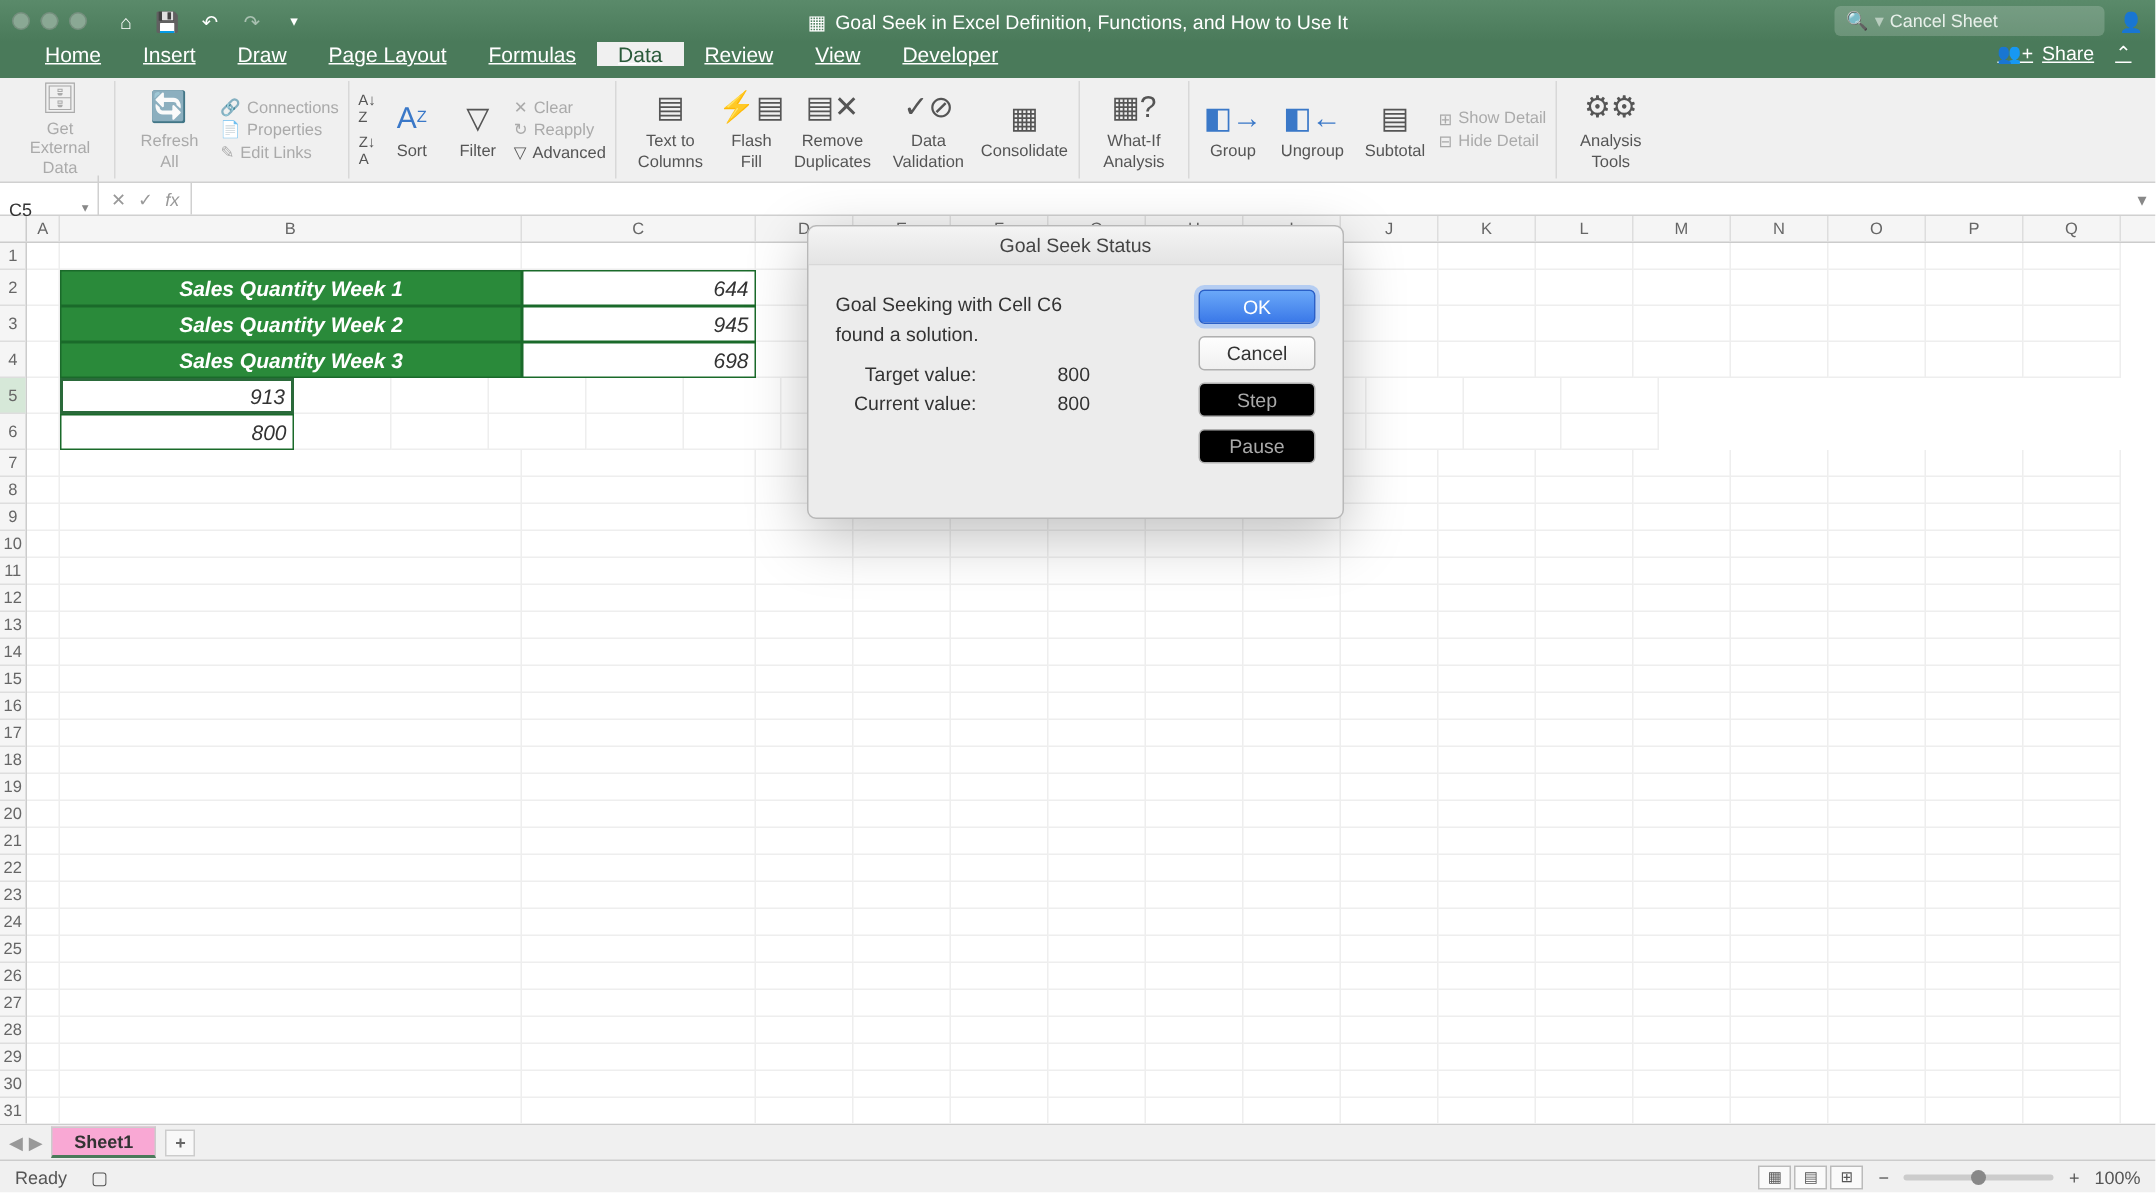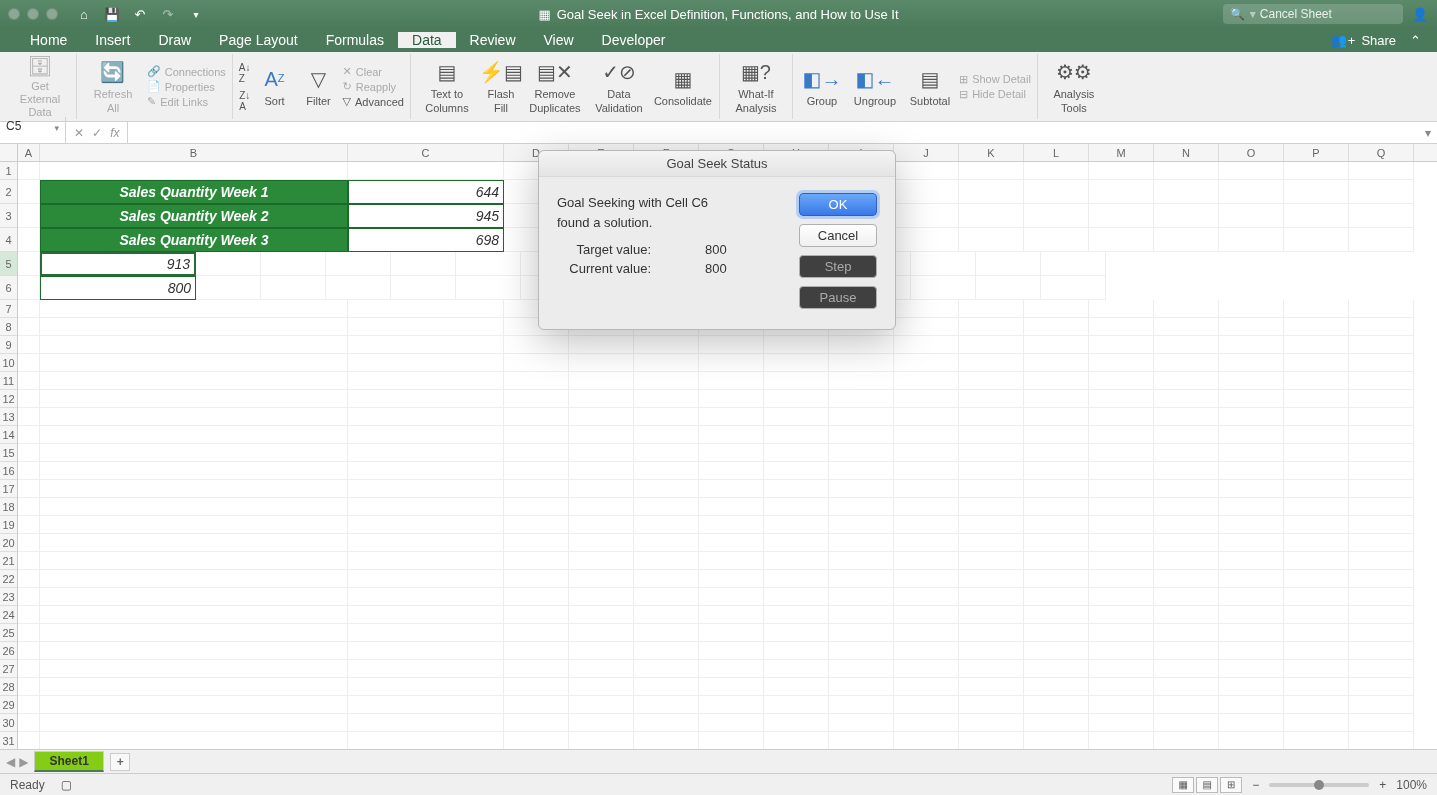--- a/index.html
+++ b/index.html
@@ -7,36 +7,36 @@
 
 .titlebar { height: 28px; background: linear-gradient(#5a8a6a, #4a7a5a); display: flex; align-items: center; padding: 0 8px; color: #fff; position: relative; }
 .traffic-lights { display: flex; gap: 7px; }
 .tl { width: 12px; height: 12px; border-radius: 50%; background: #8aa894; box-shadow: inset 0 0 0 1px rgba(0,0,0,0.15); }
 .tb-icons { display: flex; gap: 12px; margin-left: 18px; align-items: center; }
 .tb-icon { width: 16px; height: 16px; color: #fff; display: flex; align-items: center; justify-content: center; }
 .title-center { position: absolute; left: 50%; transform: translateX(-50%); display: flex; align-items: center; gap: 6px; font-size: 13px; }
 .title-right { margin-left: auto; display: flex; align-items: center; gap: 10px; }
 .search-box { background: rgba(255,255,255,0.18); border-radius: 4px; padding: 2px 8px; width: 180px; height: 20px; display: flex; align-items: center; color: #e8f0ea; font-size: 12px; gap: 4px; }
 
-.menubar { height: 24px; background: #4a7a5a; display: flex; align-items: center; padding: 0 16px; color: #fff; font-size: 14px; }
+.menubar { height: 24px; background: #4a7a5a; display: flex; align-items: flex-start; padding: 0 16px; color: #fff; font-size: 14px; text-decoration: underline; }
 .menu-item { padding: 0 14px; display: flex; align-items: center; cursor: pointer; }
 .menu-item.active { background: #f0f0f0; color: #2a5a3a; }
 .share { margin-left: auto; display: flex; align-items: center; gap: 6px; font-size: 13px; }
 
 .ribbon { height: 70px; background: #f0f0f0; border-bottom: 1px solid #d0d0d0; display: flex; align-items: stretch; padding: 2px 4px; font-size: 11px; color: #555; }
 .ribbon-group { border-right: 1px solid #d8d8d8; padding: 2px 6px; display: flex; flex-direction: row; align-items: center; gap: 4px; }
 .r-btn-big { display: flex; flex-direction: column; align-items: center; justify-content: center; width: 60px; height: 100%; text-align: center; line-height: 1.2; gap: 2px; cursor: pointer; }
 .r-btn-big.disabled { color: #aaa; }
 .r-icon-big { width: 28px; height: 28px; display: flex; align-items: center; justify-content: center; font-size: 20px; }
 .r-stack { display: flex; flex-direction: column; gap: 2px; justify-content: center; }
 .r-small { display: flex; align-items: center; gap: 4px; font-size: 11px; white-space: nowrap; cursor: pointer; }
 .r-small.disabled { color: #aaa; }
 
 .formula-bar { height: 22px; border-bottom: 1px solid #d0d0d0; display: flex; align-items: center; font-size: 12px; }
-.name-box { width: 66px; border-right: 1px solid #d0d0d0; padding: 16px 6px; height: 100%; display: flex; align-items: flex-end; justify-content: space-between; }
+.name-box { width: 66px; border-right: 1px solid #d0d0d0; padding: 16px 6px; height: 100%; display: flex; align-items: flex-start; justify-content: space-between; }
 .fb-icons { display: flex; align-items: center; gap: 8px; padding: 0 8px; border-right: 1px solid #d0d0d0; color: #999; height: 100%; }
 .fx { font-style: italic; }
 
 .grid-area { position: relative; height: calc(795px - 28px - 24px - 70px - 22px - 24px - 22px); overflow: hidden; background: #fff; }
 .col-headers { display: flex; height: 18px; border-bottom: 1px solid #ccc; background: #f5f5f5; font-size: 11px; color: #666; }
 .corner { width: 18px; border-right: 1px solid #ccc; }
 .col-h { border-right: 1px solid #ddd; text-align: center; line-height: 18px; }
 .col-A { width: 22px; } .col-B { width: 308px; } .col-C { width: 156px; }
 .col-rest { width: 65px; }
 .grid-body { display: flex; }
@@ -49,41 +49,41 @@
 .row.tall { height: 24px; }
 .cell { border-right: 1px solid #eee; border-bottom: 1px solid #eee; padding: 0 3px; overflow: hidden; }
 .cell.A { width: 22px; } .cell.B { width: 308px; } .cell.C { width: 156px; text-align: right; padding-right: 4px; }
 .cell.rest { width: 65px; }
 .th-green { background: #2a8a3a; color: #fff; font-weight: bold; text-align: center; font-size: 14px; border: 1px solid #1a6a2a; display: flex; align-items: center; justify-content: center; }
 .td-val { border: 1px solid #1a6a2a; font-size: 14px; display: flex; align-items: center; justify-content: flex-end; padding-right: 4px; }
 .selected-cell { border: 2px solid #2a6a3a; }
 
 .sheet-tabs { height: 24px; border-top: 1px solid #ccc; background: #f0f0f0; display: flex; align-items: center; padding: 0 6px; font-size: 12px; gap: 6px; }
 .nav-arrows { display: flex; gap: 4px; color: #999; }
-.tab { border: 1px solid #ccc; border-bottom: 2px solid #4a7a5a; background: #84cc16; padding: 2px 14px; font-weight: bold; color: #333; }
+.tab { border: 1px solid #ccc; border-bottom: 2px solid #4a7a5a; background: #f9a8d4; padding: 2px 14px; font-weight: bold; color: #333; }
 .tab-add { width: 20px; text-align: center; font-weight: bold; color: #666; border: 1px solid #ccc; padding: 1px 6px; background: #f8f8f8; }
 
 .statusbar { height: 22px; background: #f0f0f0; border-top: 1px solid #ccc; display: flex; align-items: center; padding: 0 10px; font-size: 12px; color: #555; }
 .status-right { margin-left: auto; display: flex; align-items: center; gap: 10px; }
 .view-icons { display: flex; gap: 2px; }
 .vi { width: 22px; height: 16px; border: 1px solid #bbb; background: #fafafa; display: flex; align-items: center; justify-content: center; font-size: 10px; }
 .zoom-slider { width: 100px; height: 4px; background: #ccc; position: relative; border-radius: 2px; }
 .zoom-thumb { position: absolute; width: 10px; height: 10px; background: #888; border-radius: 50%; top: -3px; left: 45px; }
 
 .dialog { position: absolute; left: 538px; top: 150px; width: 358px; background: #ececec; border: 1px solid #b8b8b8; border-radius: 6px; box-shadow: 0 12px 40px rgba(0,0,0,0.25); font-size: 13px; }
 .dialog-title { text-align: center; padding: 5px; font-size: 13px; color: #444; border-bottom: 1px solid #d8d8d8; background: linear-gradient(#f4f4f4, #e4e4e4); border-radius: 6px 6px 0 0; }
-.dialog-body { padding: 16px 18px 20px; display: flex; gap: 18px; justify-content: flex-end; }
+.dialog-body { padding: 16px 18px 36px; display: flex; gap: 18px; justify-content: flex-end; }
 .dialog-text { flex: 1; }
 .dialog-text .msg { margin-bottom: 10px; line-height: 1.5; }
 .dialog-text .kv { display: flex; margin-top: 4px; gap: 48px; }
 .dialog-text .kv .k { width: 100px; text-align: right; padding-right: 6px; }
 .dialog-buttons { display: flex; flex-direction: column; gap: 8px; width: 78px; }
 .dbtn { border: 1px solid #b0b0b0; border-radius: 4px; padding: 3px 0; text-align: center; background: linear-gradient(#fefefe,#f0f0f0); cursor: pointer; font-size: 13px; }
 .dbtn.primary { background: linear-gradient(#6aa8f8,#3a78e8); color: #fff; border-color: #2a60c8; box-shadow: 0 0 0 3px rgba(80,150,255,0.35); font-weight: 500; }
-.dbtn.disabled { color: #aaa; background: #404040; }
+.dbtn.disabled { color: #aaa; background: #000000; }
 </style>
 </head>
 <body>
 
 <div class="titlebar">
   <div class="traffic-lights">
     <div class="tl"></div>
     <div class="tl"></div>
     <div class="tl"></div>
   </div>

